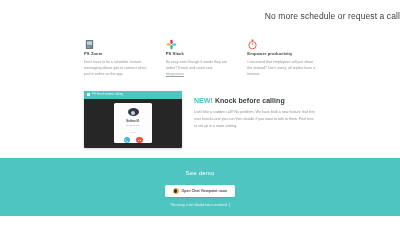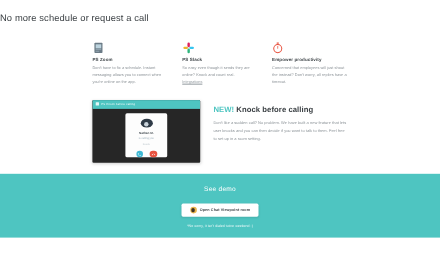--- a/index.html
+++ b/index.html
@@ -6,21 +6,21 @@
   html, body {
     width: 400px; height: 240px;
     background: #ffffff;
     font-family: "Liberation Sans", sans-serif;
     overflow: hidden;
   }
   .page { position: relative; width: 400px; height: 240px; background: #fff; }
 
   
   .hero-heading {
-    text-align: left;
+    text-align: right;
     font-size: 8.5px;
     font-weight: 400;
     color: #3b4044;
     letter-spacing: .1px;
     padding-top: 11px;
   }
 
   
   .features {
     display: flex;

